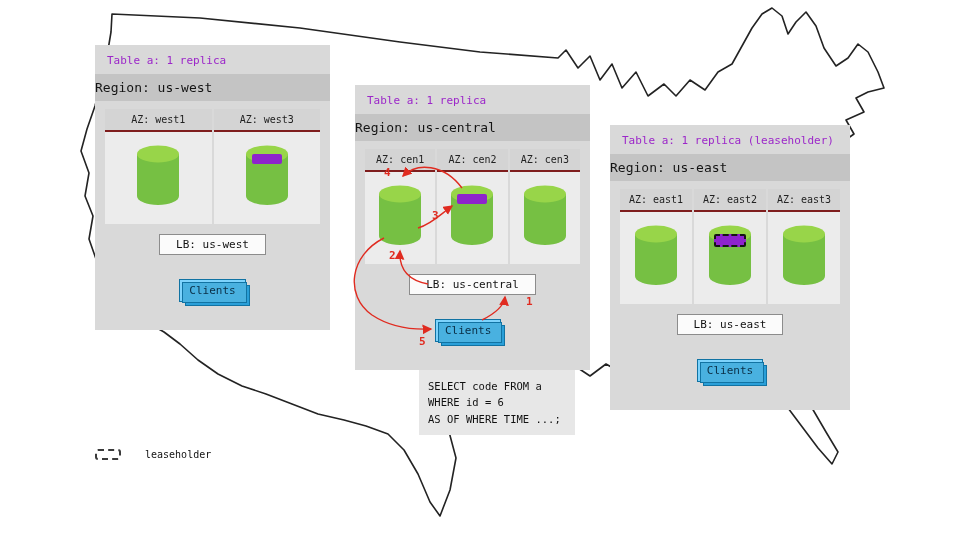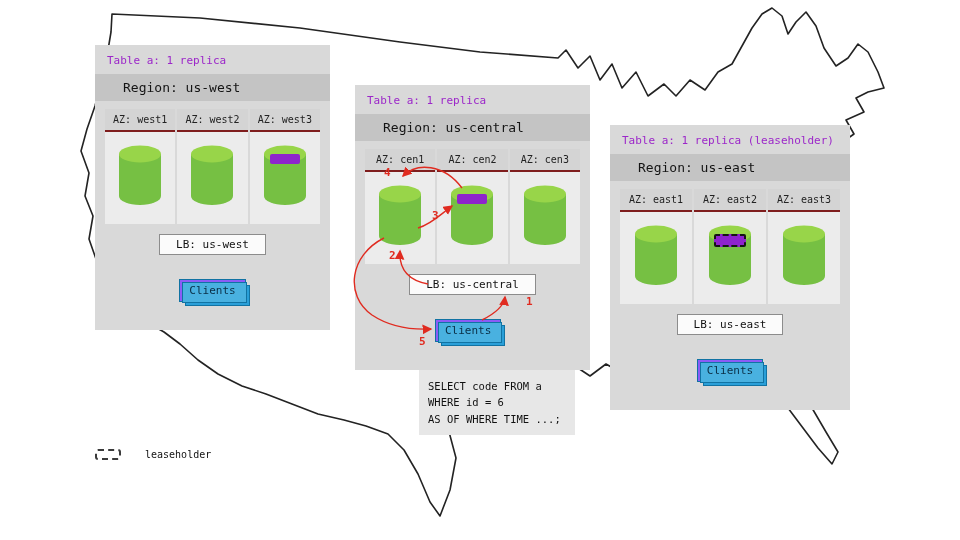--- a/index.html
+++ b/index.html
@@ -6,33 +6,33 @@
   html,body { background:#fff; }
   .stage {
     position: relative; width: 960px; height: 540px; overflow: hidden;
     font-family: "DejaVu Sans Mono", "Liberation Mono", monospace;
     background: #fff;
   }
   .map-svg { position:absolute; left:0; top:0; z-index:0; }
 
   .panel { position:absolute; background:#d9d9d9; z-index:2; }
   .table-label { padding:9px 12px 7px; font-size:11px; color:#9c27c9; white-space:nowrap; }
-  .region-strip { background:#c4c4c4; padding:6px 28px; font-size:13px; color:#141414; }
+  .region-strip { background:#c4c4c4; padding:6px 0; font-size:13px; color:#141414; }
   .az-row { display:flex; gap:2px; margin:8px 10px 0; }
   .az { flex:1; background:#ececec; }
   .az-header { background:#d4d4d4; font-size:10px; color:#222; text-align:center;
                padding:5px 1px; border-bottom:2px solid #7f1d1d; white-space:nowrap; }
   .az-body { position:relative; display:flex; justify-content:center; padding:12px 0 16px; }
   .band { position:absolute; top:22px; left:50%; transform:translateX(-50%);
           width:30px; height:10px; background:#8e24cc; border-radius:2px; z-index:3; }
   .band.leaseholder { border:2px dashed #151515; height:13px; width:32px; }
   .lb-box { margin:10px auto 0; width:max-content; background:#fbfbfb;
             border:1px solid #8c8c8c; padding:3px 16px; font-size:11px; color:#111; }
   .clients { position:relative; margin:24px auto 0; width:max-content;
-             background:#8b5cf6; border:1px solid #1173a3; padding:4px 9px;
+             background:#7dd3fc; border:1px solid #1173a3; padding:4px 9px;
              font-size:11px; color:#0a2e45; z-index:1; }
   .clients::before { content:""; position:absolute; inset:0; transform:translate(5px,5px);
              background:#2a9fd8; border:1px solid #1173a3; z-index:-2; }
   .clients::after  { content:""; position:absolute; inset:0; transform:translate(2px,2px);
              background:#49b1e0; border:1px solid #1173a3; z-index:-1; }
   .panel-central .clients { margin:24px 0 0 80px; }
 
   .sql-note { position:absolute; left:419px; top:370px; width:156px; z-index:2;
               background:#e7e7e7; padding:8px 9px; font-size:10.5px; color:#111; line-height:1.55; }
 
@@ -55,29 +55,20 @@
   <svg class="map-svg" width="960" height="540">
     <path d="M112,14 L200,18 L300,28 L400,42 L480,52 L558,58 L566,50 L578,68 L590,56 L600,80 L612,64 L622,88 L636,72 L648,96 L664,84 L676,96 L690,80 L705,90 L718,72 L732,64 L742,46 L752,28 L762,14 L772,8 L782,16 L788,34 L796,22 L806,12 L816,26 L824,48 L836,66 L848,58 L858,44 L868,52 L878,72 L884,88 L868,92 L856,98 L864,112 L846,120 L854,134 L834,148 L842,162 L822,176 L832,192 L810,206 L820,222 L800,238 L808,254 L792,272 L800,290 L786,308 L794,326 L780,344 L786,362 L796,382 L812,408 L826,432 L838,452 L832,464 L818,448 L800,424 L782,400 L766,384 L752,376 L744,384 L726,374 L708,370 L696,380 L676,370 L656,374 L638,362 L620,372 L606,364 L590,376 L572,364 L552,378 L536,370 L518,380 L504,374 L486,386 L468,380 L452,388 L444,402 L448,428 L456,458 L450,490 L440,516 L430,502 L418,474 L404,450 L388,434 L366,426 L344,420 L318,414 L292,404 L266,394 L242,386 L218,374 L198,360 L180,344 L164,332 L150,324 L134,312 L120,296 L107,279 L96,259 L89,239 L93,216 L85,196 L89,173 L81,151 L87,129 L95,106 L101,83 L107,56 L111,32 Z" fill="none" stroke="#232323" stroke-width="1.6" stroke-linejoin="round"></path>
   </svg>
 
   <section class="panel" style="left:95px;top:45px;width:235px;height:285px">
     <div class="table-label">Table a: 1 replica</div>
     <div class="region-strip">Region: us-west</div>
     <div class="az-row">
       <div class="az">
         <div class="az-header">AZ: west1</div>
-        <div class="az-body">
-          <svg width="46" height="64" viewBox="0 0 46 64">
-            <path d="M2,10 L2,52 a21,9 0 0 0 42,0 L44,10" fill="#76c043"></path>
-            <ellipse cx="23" cy="10" rx="21" ry="8.5" fill="#98d549"></ellipse>
-          </svg>
-        </div>
-      </div>
-      <div class="az">
-        <div class="az-header">AZ: west2</div>
         <div class="az-body">
           <svg width="46" height="64" viewBox="0 0 46 64">
             <path d="M2,10 L2,52 a21,9 0 0 0 42,0 L44,10" fill="#76c043"></path>
             <ellipse cx="23" cy="10" rx="21" ry="8.5" fill="#98d549"></ellipse>
           </svg>
         </div>
       </div>
       <div class="az">
         <div class="az-header">AZ: west3</div>
         <div class="az-body">

